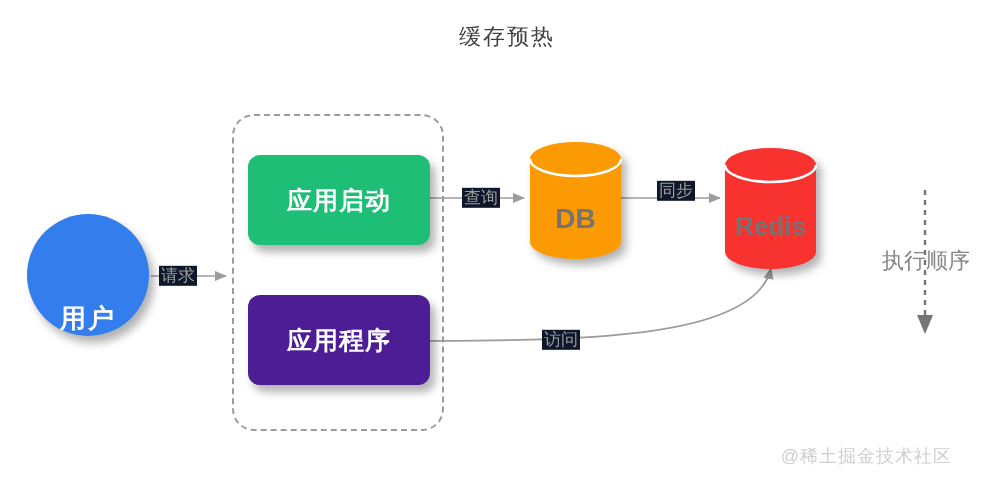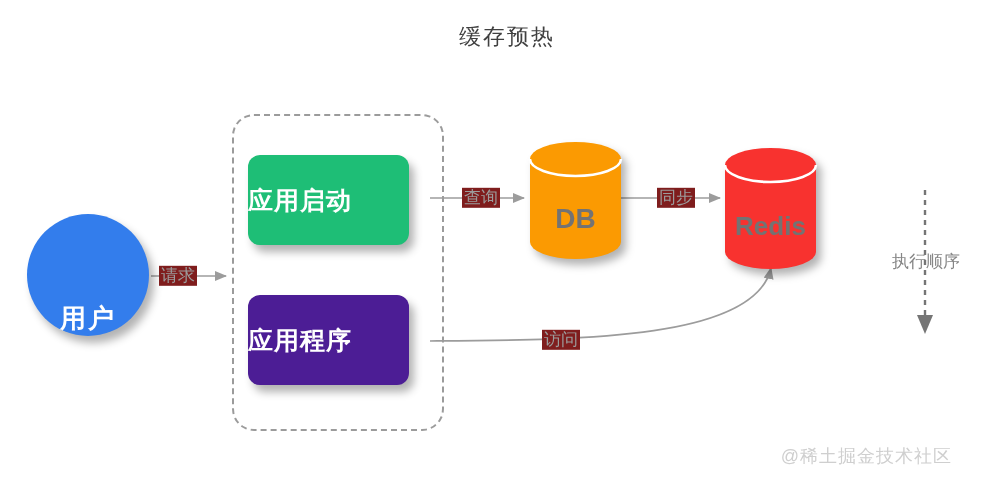--- a/index.html
+++ b/index.html
@@ -53,25 +53,25 @@
     position: absolute;
     left: 232px; top: 114px;
     width: 212px; height: 317px;
     border: 2px dashed #9b9b9b;
     border-radius: 22px;
     background: transparent;
   }
   
   .process-node {
     position: absolute;
-    width: 161px; height: 90px;
+    width: 182px; height: 90px;
     border-radius: 12px;
     display: flex;
     align-items: center;
-    justify-content: flex-start;
+    justify-content: center;
     box-shadow: 5px 7px 9px rgba(0,0,0,0.30);
   }
   .process-node .node-label {
     color: #ffffff;
     font-size: 25px;
     font-weight: bold;
     letter-spacing: 1px;
   }
   #app-start-node  { left: 248px; top: 155px; }
   #app-program-node{ left: 248px; top: 295px; }
@@ -92,34 +92,34 @@
     white-space: nowrap;
   }
   #db-cylinder .node-label    { top: 61px; font-size: 28px; }
   #redis-cylinder .node-label { top: 63px; font-size: 26px; }
   
   .edge-label {
     position: absolute;
     transform: translate(-50%, -50%);
     font-size: 17px;
     color: #9c9c9c;
-    background: #7f1d1d;
+    background: #0f172a;
     padding: 0 2px;
     white-space: nowrap;
     line-height: 1.2;
   }
   #request-label { left: 178px; top: 276px; }
   #query-label   { left: 481px; top: 198px; }
-  #sync-label    { left: 676px; top: 198px; }
+  #sync-label    { left: 676px; top: 191px; }
   #access-label  { left: 561px; top: 340px; text-align: center; }
   #exec-label {
     position: absolute;
     left: 926px; top: 261px;
     transform: translate(-50%, -50%);
-    font-size: 17px;
+    font-size: 22px;
     color: #868686;
     background: transparent;
     white-space: nowrap;
   }
   
   .watermark {
     position: absolute;
     right: 32px; top: 444px;
     font-size: 18px;
     color: #cfcfcf;

